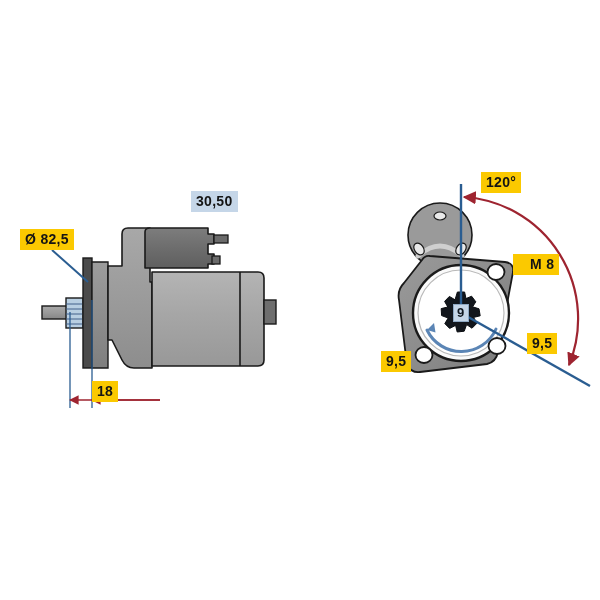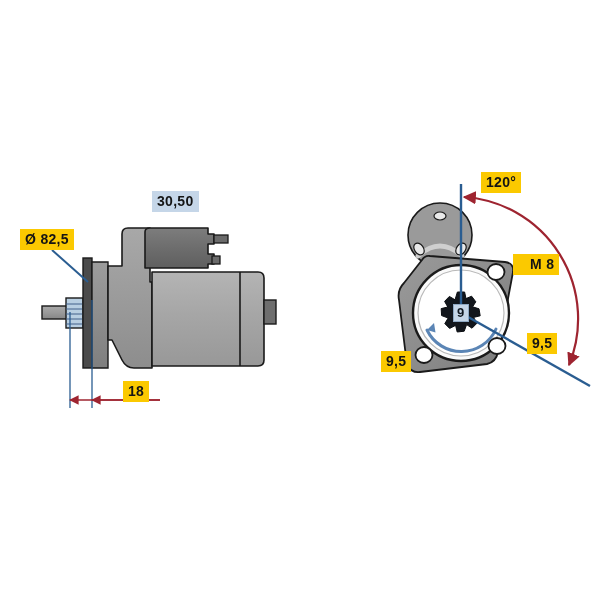--- a/index.html
+++ b/index.html
@@ -40,30 +40,31 @@
     background: #fbc900;
     color: #141414;
     padding: 3px 5px 4px 5px;
     font-size: 14px;
   }
   .label-blue {
     background: #c5d6e8;
     color: #141414;
     padding: 3px 5px 4px 5px;
     font-size: 14px;
+    margin-left: 39px;
   }
   .label-teeth {
     background: #c5d6e8;
     color: #101820;
     padding: 1px 3px 2px 3px;
     font-size: 13px;
     border: 1px solid #8fa9c4;
   }
   .lbl-diam   { left: 20px;   top: 229px; }
-  .lbl-18     { left: 123px; top: 381px; }
+  .lbl-18     { left: 92px; top: 381px; }
   .lbl-3050   { left: 152px; top: 191px; }
   .lbl-120    { left: 481px; top: 172px; }
   .lbl-m8     { left: 513px; top: 254px; padding-left: 17px; }
   .lbl-95r    { left: 527px; top: 333px; }
   .lbl-95l    { left: 381px; top: 351px; }
   .lbl-9      { left: 453px; top: 304px; }
 </style>
 </head>
 <body>
 

